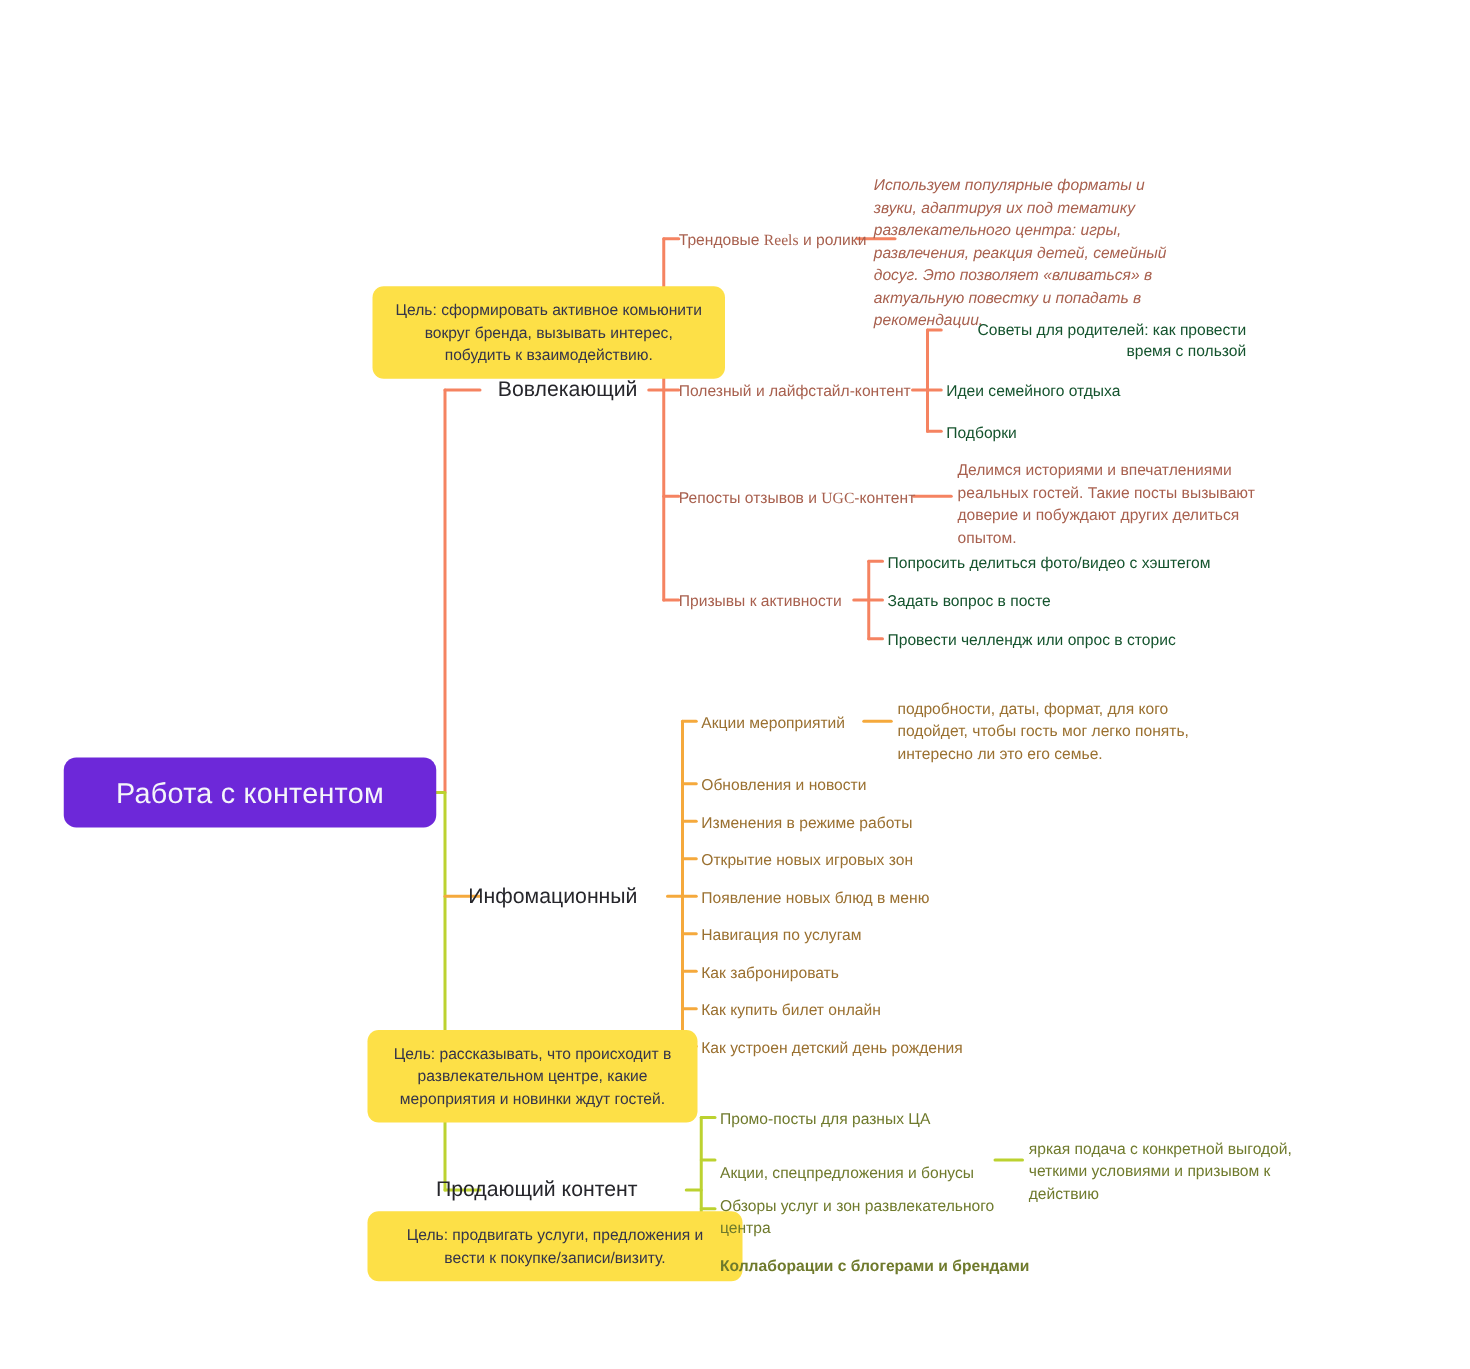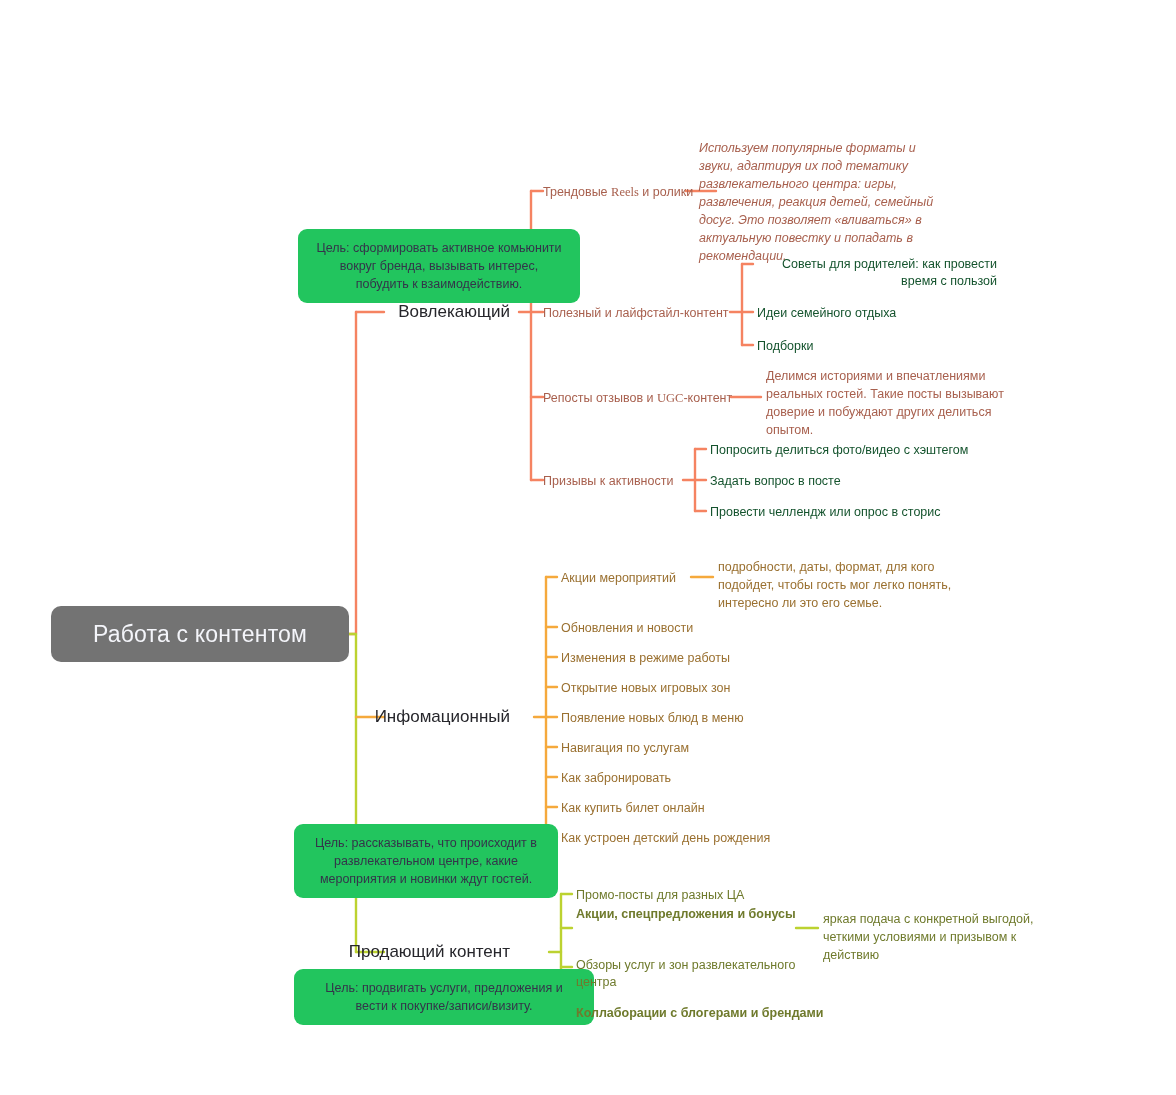--- a/index.html
+++ b/index.html
@@ -28,21 +28,21 @@
     pointer-events: none;
   }
 
   
   .root-node {
     position: absolute;
     left: 51px;
     top: 606px;
     width: 298px;
     height: 56px;
-    background: #737373;
+    background: #6d28d9;
     border-radius: 10px;
     display: flex;
     align-items: center;
     justify-content: center;
     box-sizing: border-box;
   }
   .root-node .root-label {
     color: #f4f5fa;
     font-size: 23px;
     letter-spacing: 0.2px;
@@ -57,21 +57,21 @@
     white-space: nowrap;
     text-align: right;
   }
   .branch-engaging { left: 275px; top: 302px; width: 235px; }
   .branch-info     { left: 275px; top: 707px; width: 235px; }
   .branch-selling  { left: 275px; top: 942px; width: 235px; }
 
   
   .goal-box {
     position: absolute;
-    background: #22c55e;
+    background: #fde047;
     border-radius: 9px;
     color: #34344a;
     font-size: 12.5px;
     line-height: 1.45;
     text-align: center;
     padding: 10px 14px;
     box-sizing: border-box;
   }
   .goal-engaging { left: 298px; top: 229px; width: 282px; }
   .goal-info     { left: 294px; top: 824px; width: 264px; }
@@ -237,21 +237,21 @@
   <div class="sub c-amber" style="left:561px; top:800px;">
     <span>Как купить билет онлайн</span>
   </div>
   <div class="sub c-amber" style="left:561px; top:830px;">
     <span>Как устроен детский день рождения</span>
   </div>
 
   <div class="sub c-lime" style="left:576px; top:887px;">
     <span>Промо-посты для разных ЦА</span>
   </div>
-  <div class="sub c-lime" style="left:576px; top:906px;font-weight:bold;">
+  <div class="sub c-lime" style="left:576px; top:930px;">
     <span>Акции, спецпредложения и бонусы</span>
   </div>
   <div class="detail c-lime" style="left:823px; top:910px; width:250px;">яркая подача с конкретной выгодой, четкими условиями и призывом к действию</div>
 
   <div class="sub wrap c-lime" style="left:576px; top:957px; width:238px;">
     <span>Обзоры услуг и зон развлекательного центра</span>
   </div>
   <div class="sub c-lime" style="left:576px; top:1005px;font-weight:bold;">
     <span>Коллаборации с блогерами и брендами</span>
   </div>

